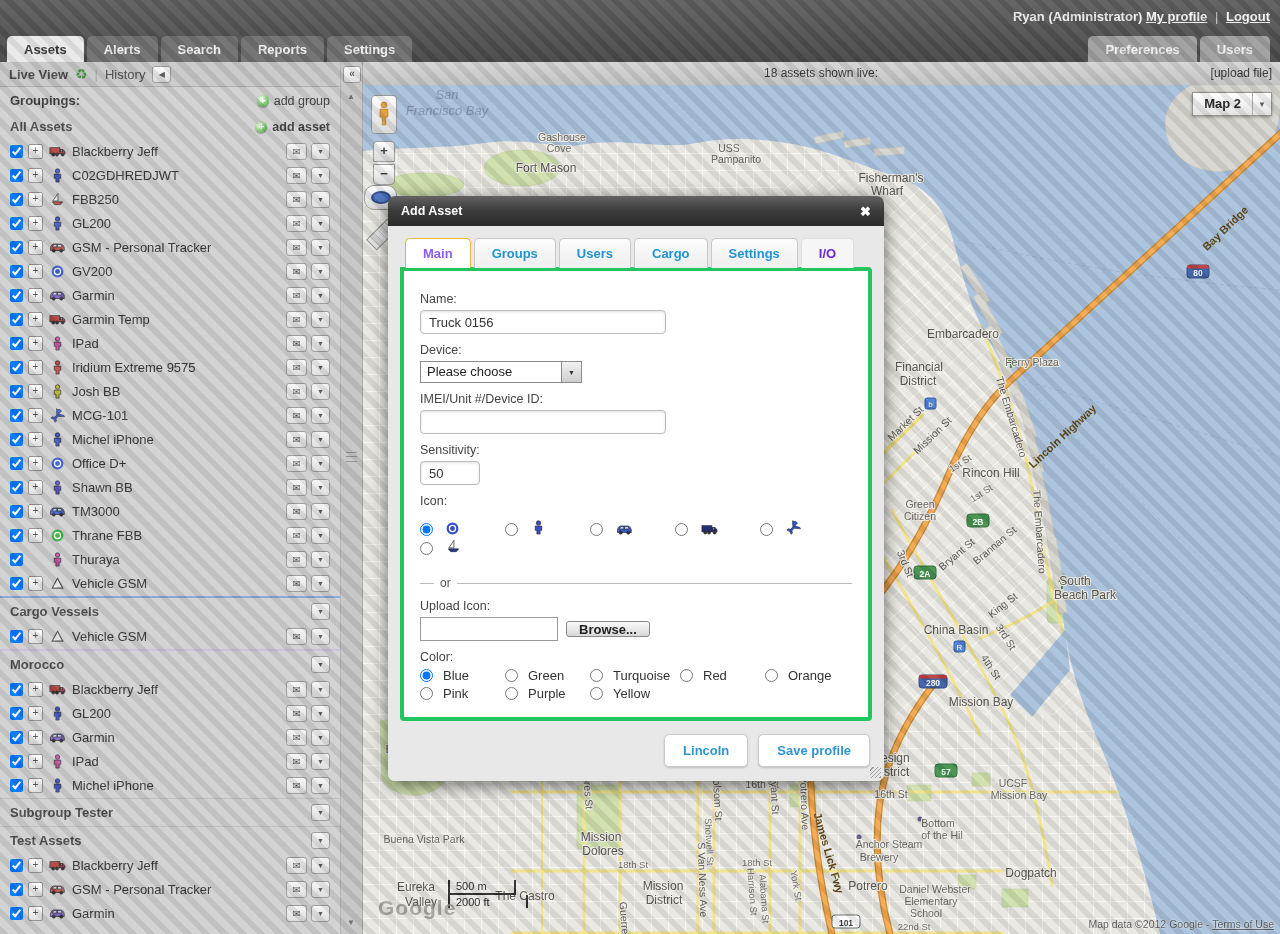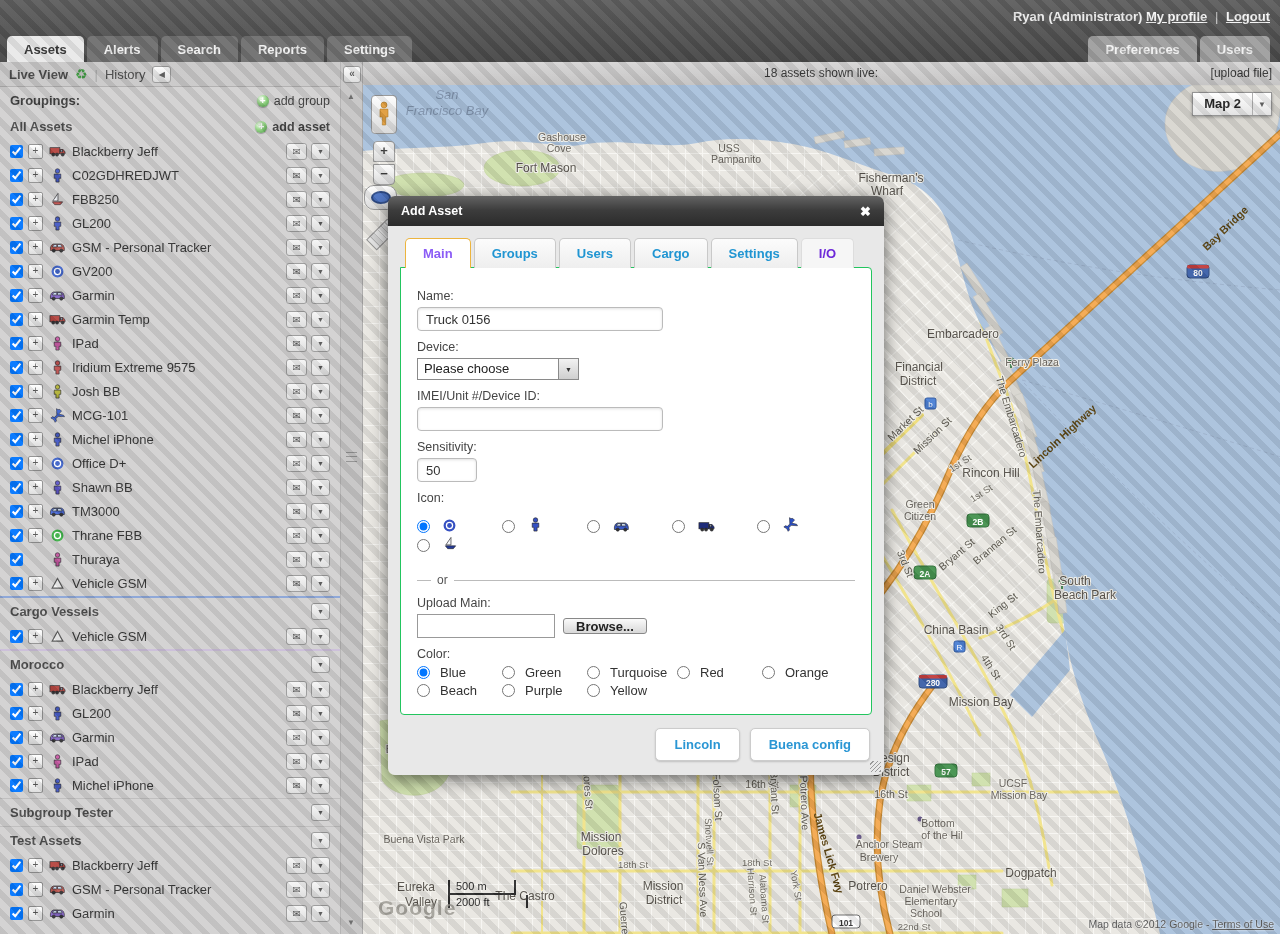--- a/index.html
+++ b/index.html
@@ -115,21 +115,21 @@
        box-shadow:0 4px 18px rgba(0,0,0,.55);}
   .m-header{height:30px;background:linear-gradient(#636363,#3c3c3c 48%,#2b2b2b);border-radius:7px 7px 0 0;
        display:flex;align-items:center;padding:0 13px;color:#fff;font-size:12.5px;font-weight:bold;}
   .m-close{margin-left:auto;cursor:pointer;font-size:13px;color:#fff;}
   .m-body{background:#e8e8e8;border-radius:0 0 7px 7px;padding:12px 12px 14px;position:relative;}
   .m-tabs{display:flex;gap:3px;padding-left:5px;position:relative;z-index:1;}
   .m-tab{padding:7px 17px;font-size:13px;font-weight:bold;color:#2095d2;background:linear-gradient(#fcfcfc,#eee);
        border:1px solid #c9c9c9;border-bottom:none;border-radius:5px 5px 0 0;cursor:pointer;margin-bottom:-1px;}
   .m-tab.active{background:#fff;color:#8b5cf6;border-color:#ecb43e;}
   .m-tab.disabled{color:#6d28d9;background:#f6f6f6;border-color:#ddd;}
-  .m-panel{background:#fff;border:1px solid #22c55e;border-radius:0 4px 4px 4px;padding:12px 16px 16px;min-height:370px;}
+  .m-panel{background:#fff;border:4px solid #22c55e;border-radius:0 4px 4px 4px;padding:12px 16px 16px;min-height:370px;}
   label.f{display:block;font-size:12.5px;color:#454545;margin:9px 0 4px;}
   .inp{height:22px;border:1px solid #bbb;border-radius:4px;padding:0 8px;font-size:13px;color:#333;
        background:#fff;box-shadow:inset 0 1px 3px rgba(0,0,0,.12);font-family:inherit;}
   .w-name{width:228px;}
   .w-sens{width:42px;}
   .sel{display:inline-flex;border:1px solid #8a8a8a;height:20px;cursor:pointer;}
   .sel .val{width:128px;padding:0 6px;font-size:13px;line-height:20px;color:#222;background:#fff;}
   .sel .btn{width:19px;background:linear-gradient(#f2f2f2,#cfcfcf);border-left:1px solid #8a8a8a;
        display:flex;align-items:center;justify-content:center;font-size:7px;color:#333;}
   .pick-row{display:grid;grid-template-columns:repeat(5,85px);margin:12px 0 2px;}
@@ -1074,21 +1074,21 @@
                     <path fill="#233a9c" d="M2.5 10.5 h11 l-2.5 3 h-6 z"></path>
                   </g>
                 </svg></span>
             </label>
           </div>
         <div class="or-div">
           <span class="l1"></span>
             <span>or</span>
             <span class="l2"></span>
         </div>
-        <label class="f">Upload Main:</label>
+        <label class="f">Upload Icon:</label>
         <div class="upl">
           <input style="">
           <button class="browse">Browse...</button>
         </div>
         <label class="f">Color:</label>
         <div class="color-grid" id="color-picks">
             <label class="color-item">
               <input type="radio" name="color" checked="" style="">
               <span>Blue</span>
             </label>
@@ -1103,32 +1103,32 @@
             <label class="color-item">
               <input type="radio" name="color" style="">
               <span>Red</span>
             </label>
             <label class="color-item">
               <input type="radio" name="color" style="">
               <span>Orange</span>
             </label>
             <label class="color-item">
               <input type="radio" name="color" style="">
-              <span>Beach</span>
+              <span>Pink</span>
             </label>
             <label class="color-item">
               <input type="radio" name="color" style="">
               <span>Purple</span>
             </label>
             <label class="color-item">
               <input type="radio" name="color" style="">
               <span>Yellow</span>
             </label>
           </div>
       </div>
       <div class="m-footer">
         <button class="m-btn">Lincoln</button>
-        <button class="m-btn">Buena config</button>
+        <button class="m-btn">Save profile</button>
       </div>
       <div class="resize"></div>
     </div>
   </div>
 </div>
 
 </body></html>

